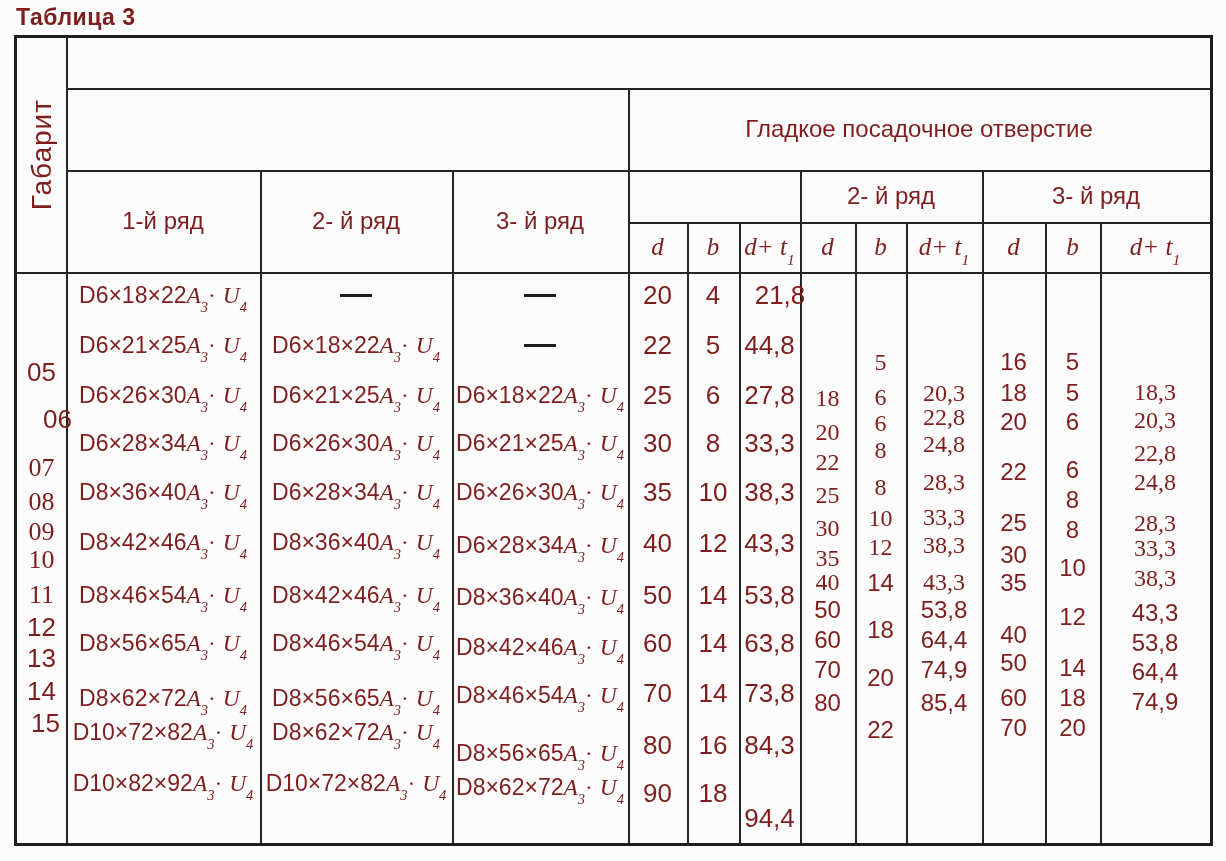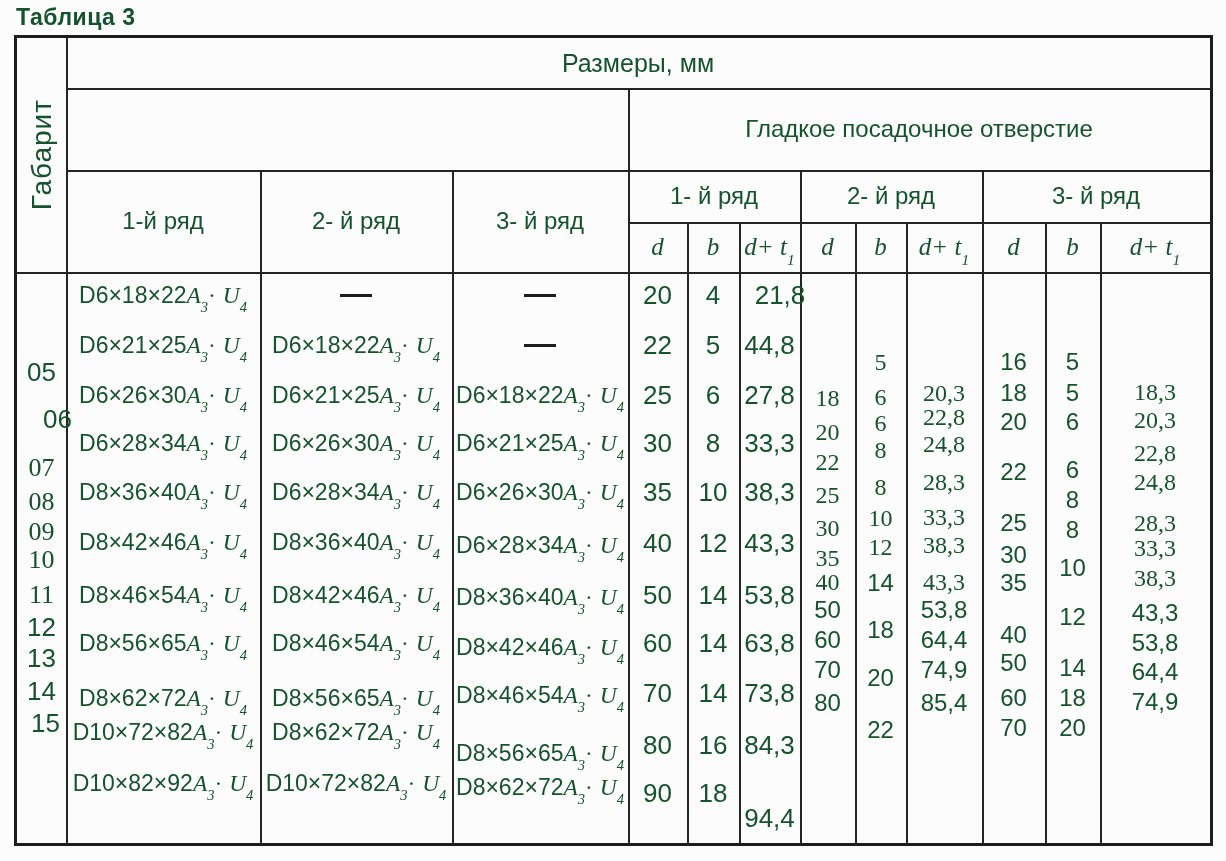--- a/index.html
+++ b/index.html
@@ -1,17 +1,17 @@
 <!DOCTYPE html>
 <html><head>
 <meta charset="utf-8">
 <style>
   html,body{margin:0;padding:0;background:#e8e8e8;}
   .page{position:relative;width:1226px;height:861px;background:#fcfcfc;overflow:hidden;
-        font-family:"Liberation Sans",sans-serif;color:#14532d;}
+        font-family:"Liberation Sans",sans-serif;color:#7f1d1d;}
   .doc-title{position:absolute;left:16px;top:4px;font-size:23px;font-weight:bold;letter-spacing:0.5px;}
   .tbl{position:absolute;left:14px;top:35px;width:1199px;height:811px;
        border:3px solid #1d1d1d;box-sizing:border-box;}
   .vline,.hline{position:absolute;background:#242424;}
   .vline{width:2px;}
   .hline{height:2px;}
   .cell{position:absolute;display:flex;align-items:center;justify-content:center;
         text-align:center;font-size:24px;}
   .cell.top-band{font-size:25px;}
   .spline-head{display:block;text-align:left;padding-top:11px;box-sizing:border-box;}
@@ -47,30 +47,28 @@
         <div class="vline" style="left: 889px; top: 184px; height: 621px;"></div>
         <div class="vline" style="left: 965px; top: 132px; height: 673px;"></div>
         <div class="vline" style="left: 1028px; top: 184px; height: 621px;"></div>
         <div class="vline" style="left: 1083px; top: 184px; height: 621px;"></div>
         <div class="hline" style="top: 50px; left: 49px; width: 1144px;"></div>
         <div class="hline" style="top: 132px; left: 49px; width: 1144px;"></div>
         <div class="hline" style="top: 184px; left: 611px; width: 582px;"></div>
         <div class="hline" style="top: 234px; left: 0px; width: 1193px;"></div>
       </div>
 
-    <div class="cell top-band" style="left:49px;top:0;width:1144px;height:50px;">Размеры, мм</div>
 
 
     <div class="cell" style="left:611px;top:50px;width:582px;height:82px;border-radius:27px;">Гладкое посадочное отверстие</div>
 
     <div class="cell" style="left:49px;top:132px;width:194px;height:102px;">1-й ряд</div>
     <div class="cell" style="left:243px;top:132px;width:192px;height:102px;">2- й ряд</div>
     <div class="cell" style="left:435px;top:132px;width:176px;height:102px;">3- й ряд</div>
 
-    <div class="cell" style="left:611px;top:132px;width:172px;height:52px;">1- й ряд</div>
     <div class="cell" style="left:783px;top:132px;width:182px;height:52px;">2- й ряд</div>
     <div class="cell" style="left:965px;top:132px;width:228px;height:52px;">3- й ряд</div>
 
     <div id="col-letters">
         <div class="cell" style="left: 611px; top: 184px; width: 59px; height: 50px;">
           <span class="ital">d</span>
         </div>
         <div class="cell" style="left: 670px; top: 184px; width: 52px; height: 50px;">
           <span class="ital">b</span>
         </div>

